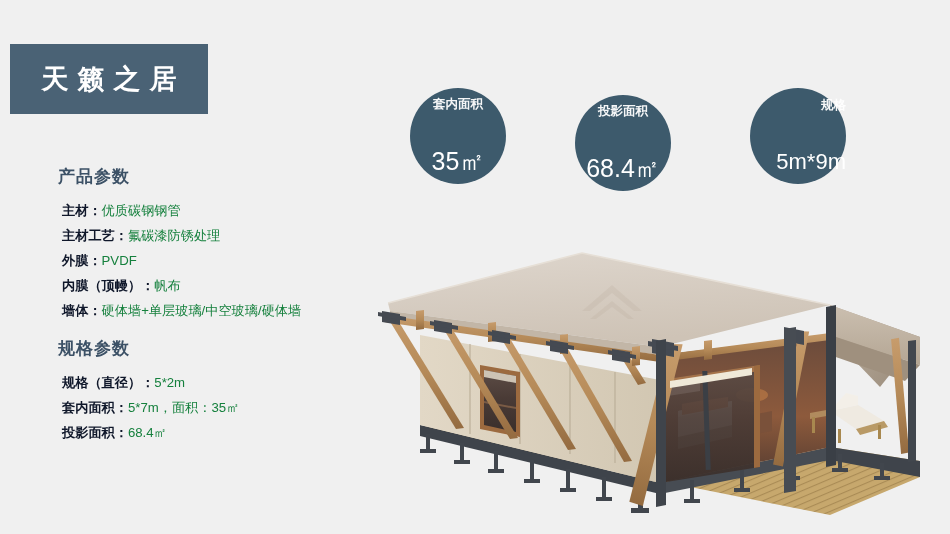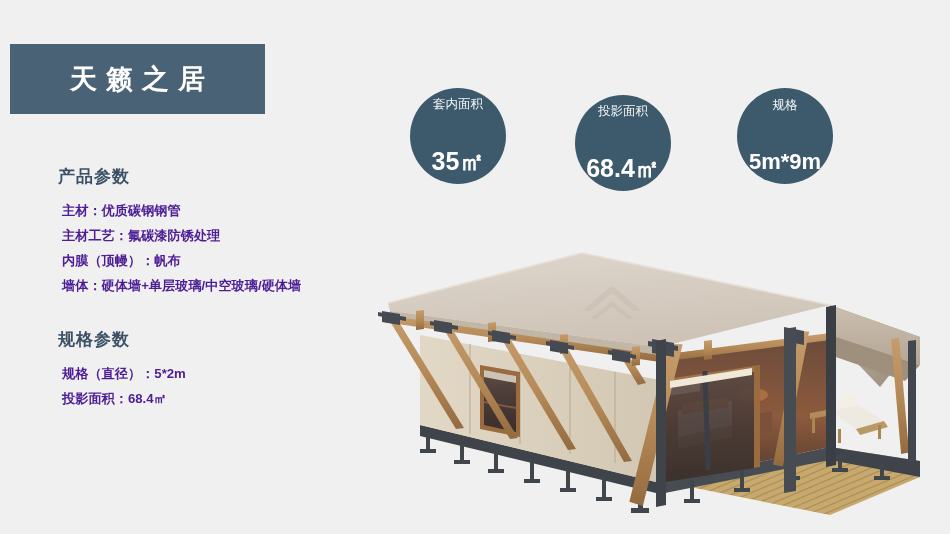--- a/index.html
+++ b/index.html
@@ -19,21 +19,21 @@
     width: 950px;
     height: 534px;
     background: #f0f0f0;
   }
 
   
   .title-banner {
     position: absolute;
     left: 10px;
     top: 44px;
-    width: 255px;
+    width: 198px;
     height: 70px;
     background: #4a6275;
     display: flex;
     align-items: center;
     justify-content: center;
   }
   .title-banner .title-text {
     color: #ffffff;
     font-size: 27px;
     font-weight: bold;
@@ -62,29 +62,29 @@
     margin: 0 0 0 4px;
     padding: 0;
   }
   .spec-list li {
     font-size: 13.2px;
     line-height: 25px;
     white-space: nowrap;
     color: #8a8a8a;
   }
   .spec-list .k {
-    color: #4c1d95;
+    color: #0f172a;
     font-weight: bold;
   }
   .spec-list .v {
-    color: #4c1d95;
-    font-weight: bold;
+    color: #15803d;
+    font-weight: normal;
   }
   .spec-group-2 {
-    margin-top: 30px;
+    margin-top: 14px;
   }
 
   
   .badges {
     position: absolute;
     left: 410px;
     top: 88px;
     width: 520px;
     height: 100px;
   }
@@ -97,34 +97,34 @@
     color: #ffffff;
     display: flex;
     flex-direction: column;
     align-items: center;
     justify-content: center;
     text-align: center;
     line-height: 1;
   }
   .badge .badge-label {
     font-size: 12.5px;
-    font-weight: normal;
+    font-weight: bold;
     opacity: .95;
     margin-bottom: 5px;
     white-space: nowrap;
   }
   .badge .badge-value {
     font-size: 25px;
-    font-weight: bold;
+    font-weight: normal;
     white-space: nowrap;
     margin-top: 34px;
   }
   .badge.b1 { left: 0px;   top: 0px; }
   .badge.b2 { left: 165px; top: 7px; }
-  .badge.b3 { left: 327px; top: 0px; }
+  .badge.b3 { left: 340px; top: 0px; align-items: flex-end; }
   .badge.b2 .badge-value { font-size: 25px; }
   .badge.b3 .badge-value { font-size: 22px; }
 
   
   .render-area {
     position: absolute;
     left: 360px;
     top: 215px;
     width: 590px;
     height: 310px;
@@ -178,31 +178,37 @@
 
     <h2 class="section-heading">产品参数</h2>
     <ul class="spec-list">
       <li>
         <span class="k">主材：</span><span class="v">优质碳钢钢管</span>
       </li>
       <li>
         <span class="k">主材工艺：</span><span class="v">氟碳漆防锈处理</span>
       </li>
       <li>
+        <span class="k">外膜：</span><span class="v">PVDF</span>
+      </li>
+      <li>
         <span class="k">内膜（顶幔）：</span><span class="v">帆布</span>
       </li>
       <li>
         <span class="k">墙体：</span><span class="v">硬体墙+单层玻璃/中空玻璃/硬体墙</span>
       </li>
     </ul>
 
     <h2 class="section-heading spec-group-2">规格参数</h2>
     <ul class="spec-list">
       <li>
         <span class="k">规格（直径）：</span><span class="v">5*2m</span>
+      </li>
+      <li>
+        <span class="k">套内面积：</span><span class="v">5*7m，面积：35㎡</span>
       </li>
       <li>
         <span class="k">投影面积：</span><span class="v">68.4㎡</span>
       </li>
     </ul>
 
   </div>
 
   <div class="render-area">
     <svg width="590" height="310" viewBox="0 0 590 310" xmlns="http://www.w3.org/2000/svg">

